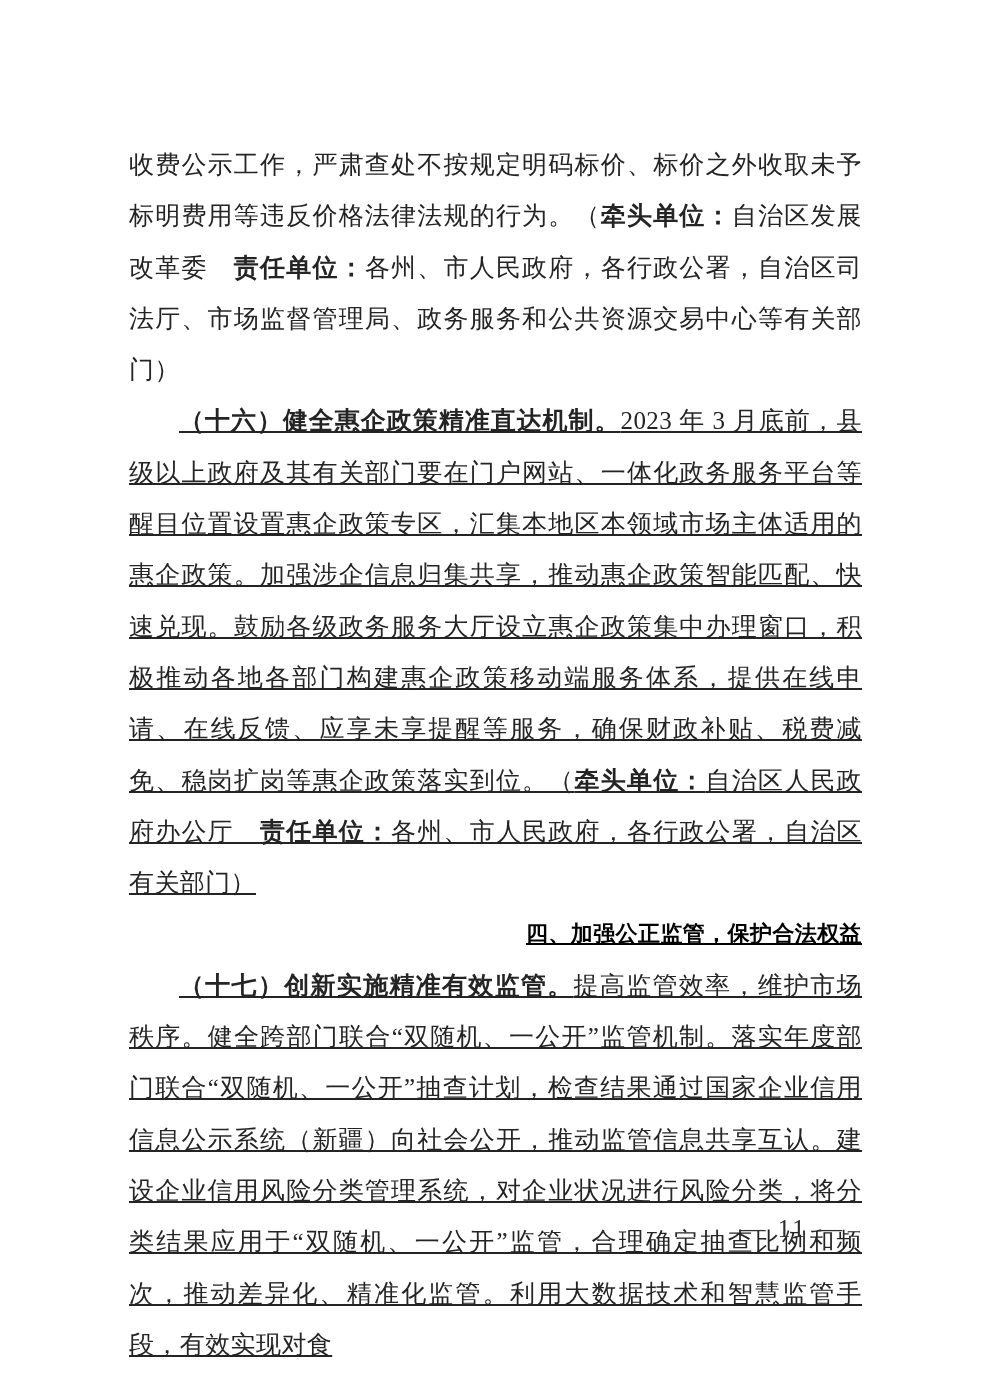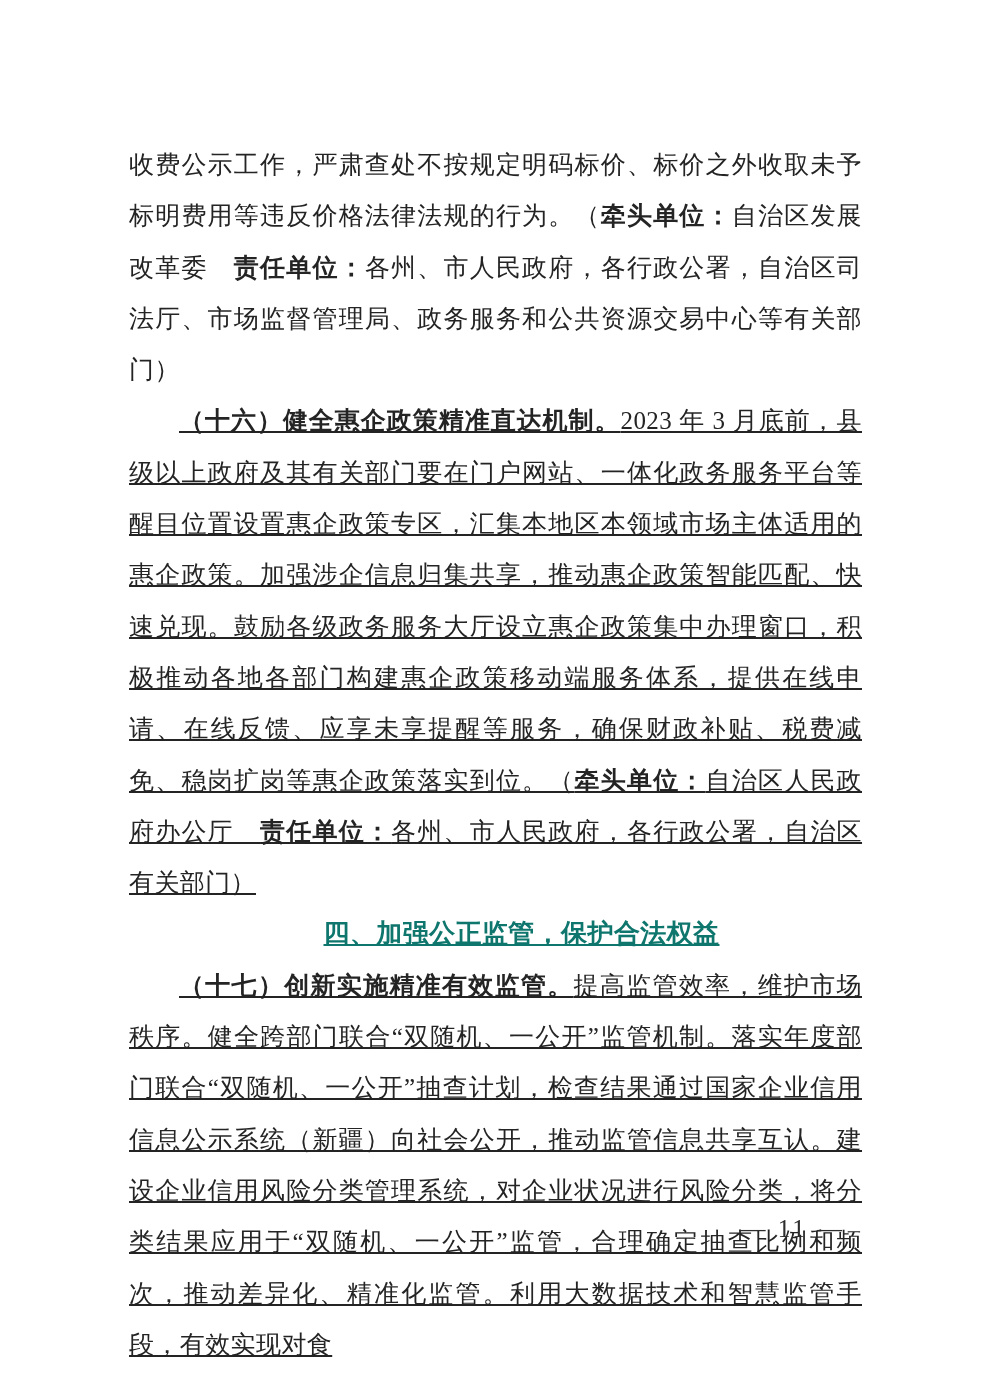--- a/index.html
+++ b/index.html
@@ -39,23 +39,23 @@
   }
   .block.indent {
     text-indent: 2em;
     text-decoration: underline;
   }
   .seg { font-weight: inherit; }
   .seg.bold { font-weight: bold; }
   .block.heading {
     font-family: "Liberation Sans", "DejaVu Sans", sans-serif;
     font-weight: bold;
-    font-size: 26px;
-    color: #0f766e;
-    text-align: center;
+    font-size: 22px;
+    color: #000000;
+    text-align: right;
   }
   .page-number {
     position: absolute;
     top: 1203px;
     right: 138px;
     font-size: 25px;
     line-height: 51px;
     color: #2d2d2d;
     letter-spacing: 3px;
     font-family: "Liberation Serif", "DejaVu Serif", serif;

